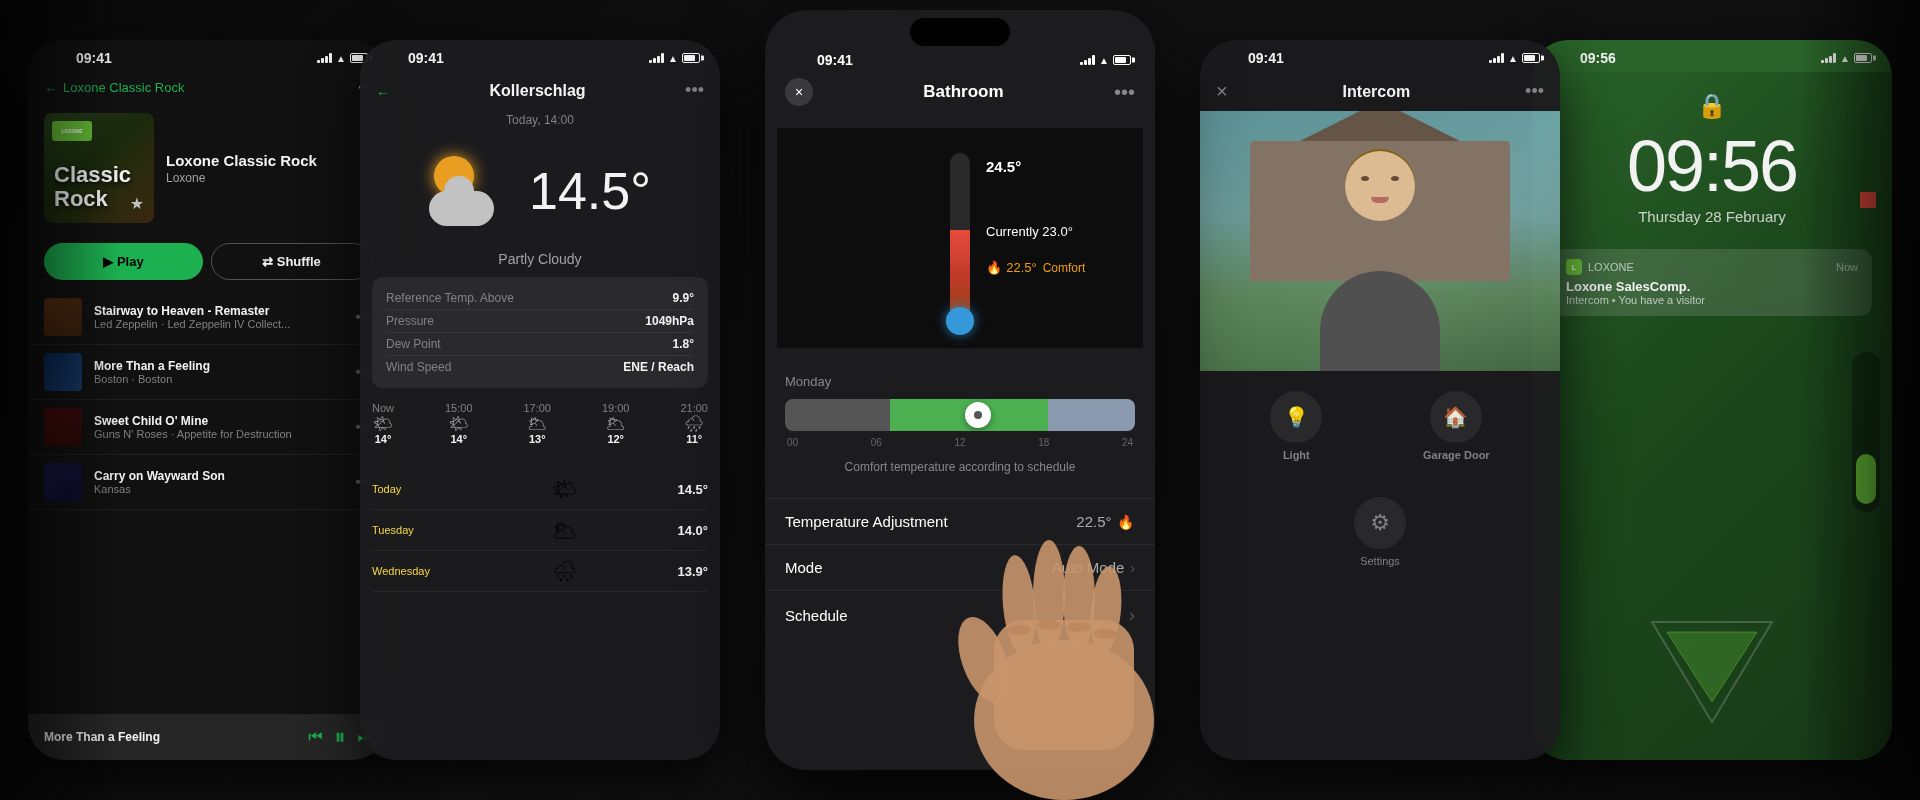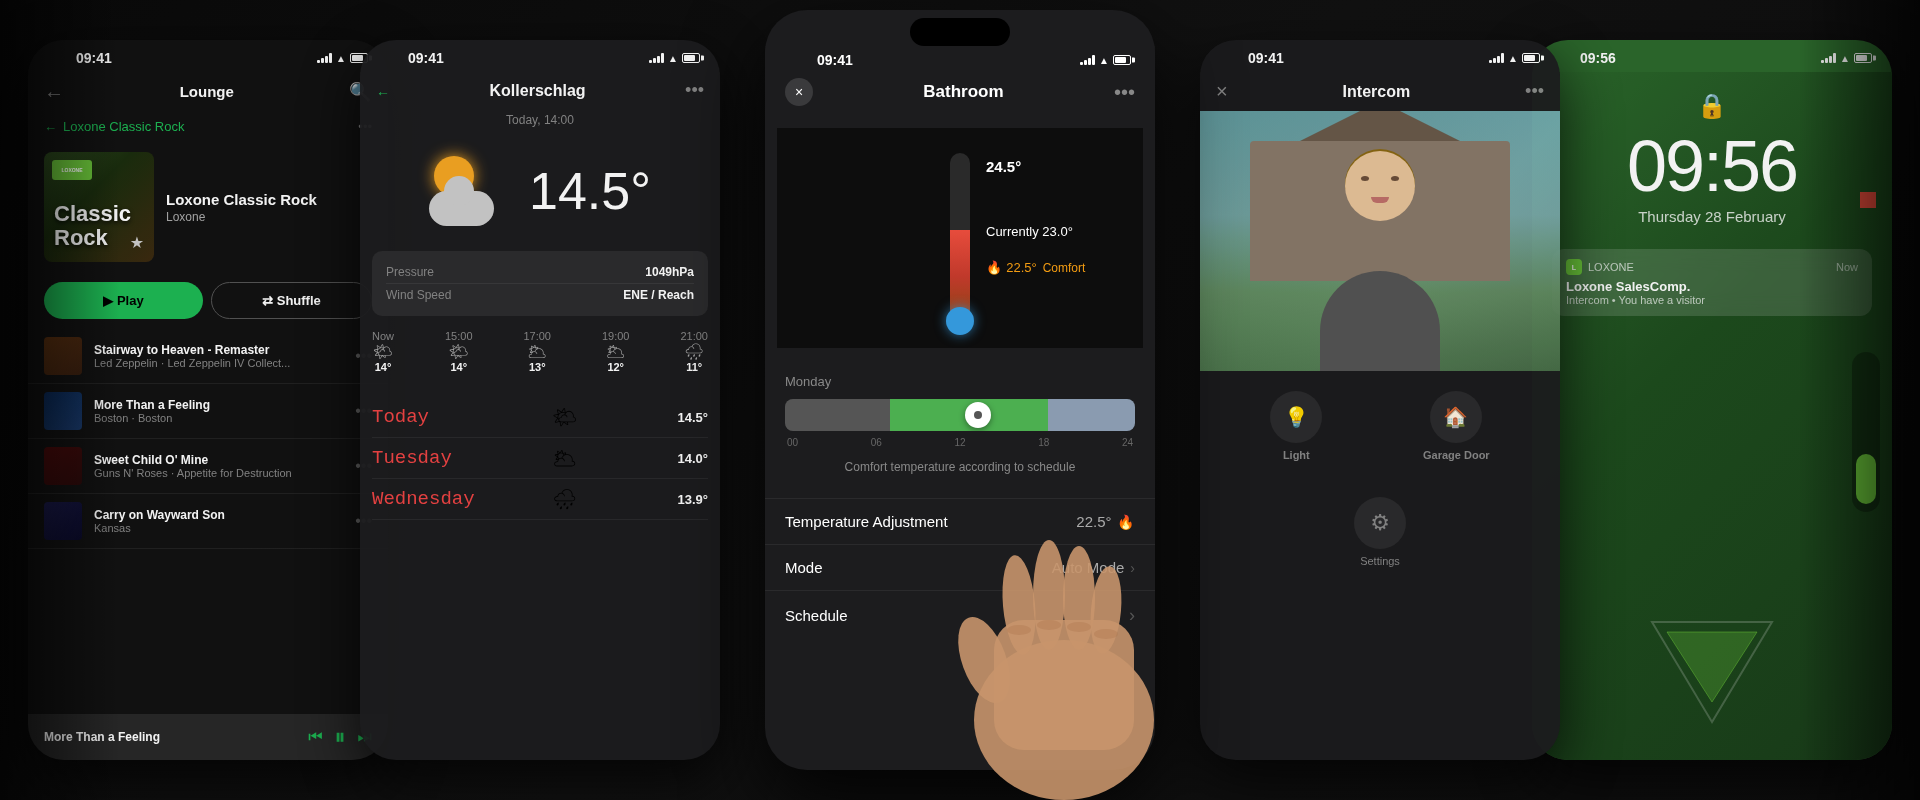--- a/index.html
+++ b/index.html
@@ -353,21 +353,21 @@
     .forecast-col .f-temp { color: #fff; font-weight: 600; }
 
     .forecast-list { padding: 10px 12px; }
     .forecast-day {
       display: flex;
       align-items: center;
       padding: 8px 0;
       border-bottom: 1px solid #2a2a2c;
       gap: 10px;
     }
-    .forecast-day .day-name { width: 80px; color: #ef4444; font-size: 19px; font-family: Liberation Mono, monospace; }
+    .forecast-day .day-name { width: 80px; color: #fde047; font-size: 11px; }
     .forecast-day .day-icon { font-size: 20px; flex: 1; text-align: center; }
     .forecast-day .day-temp { color: #fff; font-size: 13px; font-weight: 600; }
 
     
     .phone-3 .status-bar { background: #1c1c1e; padding: 14px 20px 6px; }
 
     .thermo-header {
       display: flex;
       align-items: center;
       justify-content: space-between;
@@ -793,25 +793,20 @@
           <div class="signal-bar s3"></div>
           <div class="signal-bar s4"></div>
         </div>
         <span style="font-size:10px;color:#fff;">▲</span>
         <div class="battery-icon">
           <div class="battery-fill"></div>
         </div>
       </div>
     </div>
 
-    <div class="music-nav">
-      <span style="color:#888;font-size:20px;">←</span>
-      <span style="color:#fff;font-size:15px;font-weight:600;">Lounge</span>
-      <span style="color:#888;font-size:18px;">🔍</span>
-    </div>
 
     <div class="music-breadcrumb">
       <span style="color:#1db954;">←</span>
       <span style="color:#1db954;font-size:13px;">Loxone Classic Rock</span>
       <span style="flex:1;"></span>
       <span style="color:#888;">•••</span>
     </div>
 
     <div class="music-album-section">
       <div class="album-art-large">
@@ -905,25 +900,34 @@
     <div class="weather-main">
       <div class="weather-icon-wrap">
         <div class="sun-circle"></div>
         <div class="cloud-shape"></div>
       </div>
       <div>
         <div class="weather-temp-main">14.5°</div>
       </div>
     </div>
 
+    <div class="weather-condition">Partly Cloudy</div>
 
     <div class="weather-details">
+      <div class="weather-row">
+        <span class="label">Reference Temp. Above</span>
+        <span class="value">9.9°</span>
+      </div>
       <div class="weather-row">
         <span class="label">Pressure</span>
         <span class="value">1049hPa</span>
+      </div>
+      <div class="weather-row">
+        <span class="label">Dew Point</span>
+        <span class="value">1.8°</span>
       </div>
       <div class="weather-row">
         <span class="label">Wind Speed</span>
         <span class="value">ENE / Reach</span>
       </div>
     </div>
 
     <div style="padding: 10px 12px; background: #1c1c1e;">
       <div class="forecast-row">
         <div class="forecast-col">

